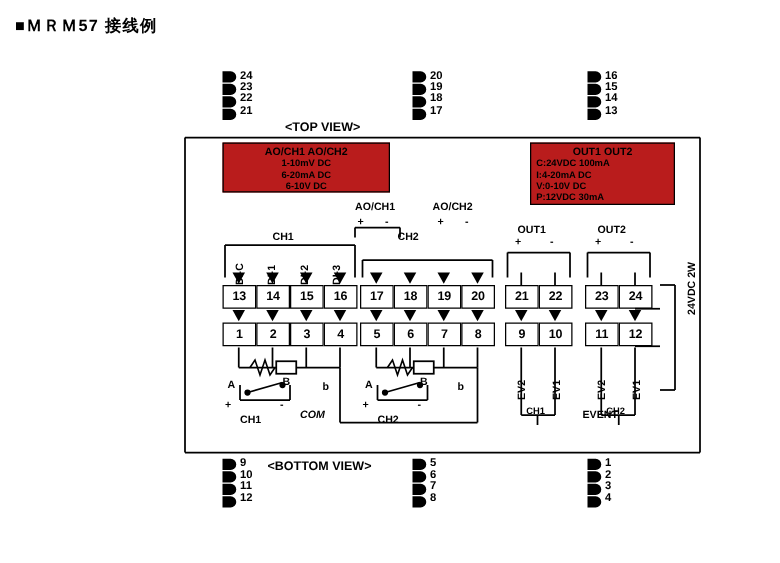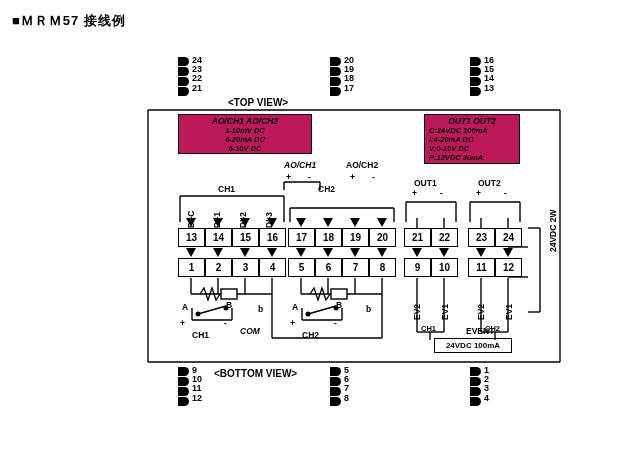--- a/index.html
+++ b/index.html
@@ -35,23 +35,23 @@
   .viewlabel{
     position:absolute;font-size:10px;font-weight:bold;
   }
   .tbox{
     position:absolute;border:1.4px solid #000;background:#fff;
     box-sizing:border-box;
     font-size:10px;font-weight:bold;
     display:flex;align-items:center;justify-content:center;
   }
   .legend{
-    position:absolute;border:1.5px solid #000;background:#be185d;
+    position:absolute;border:1.5px solid #000;background:#b91c1c;
     box-sizing:border-box;font-size:7.5px;font-weight:bold;
-    line-height:9px;padding:2px 4px;font-style:italic;
+    line-height:9px;padding:2px 4px;
   }
   .lbl{
     position:absolute;font-size:8.5px;font-weight:bold;white-space:nowrap;
   }
   .lbl-s{
     position:absolute;font-size:7.5px;font-weight:bold;white-space:nowrap;
   }
   .vlbl{
     position:absolute;font-size:8.5px;font-weight:bold;white-space:nowrap;
     transform:rotate(-90deg);transform-origin:left top;
@@ -130,32 +130,31 @@
     </div>
   </div>
 
   <div class="legend" style="left:178px;top:82px;width:134px;height:40px;text-align:center;">
     <div style="font-size:8.5px;">AO/CH1  AO/CH2</div>
     <div>1-10mV DC</div>
     <div>6-20mA DC</div>
     <div>6-10V DC</div>
   </div>
 
-  <div class="legend" style="left:424px;top:82px;width:96px;height:50px;">
+  <div class="legend" style="left:424px;top:82px;width:116px;height:50px;">
     <div style="font-size:8.5px;text-align:center;">OUT1  OUT2</div>
     <div>C:24VDC 100mA</div>
     <div>I:4-20mA DC</div>
     <div>V:0-10V DC</div>
     <div>P:12VDC 30mA</div>
   </div>
 
   <div class="lbl" style="left:466px;top:294px;">EVENT</div>
-  <div class="tbox" style="left:434px;top:306px;width:78px;height:15px;font-size:8px;">24VDC 100mA</div>
-
-  <div class="lbl" style="left:284px;top:128px;font-style:italic;">AO/CH1</div>
+
+  <div class="lbl" style="left:284px;top:128px;">AO/CH1</div>
   <div class="lbl" style="left:346px;top:128px;">AO/CH2</div>
   <div class="lbl" style="left:218px;top:152px;">CH1</div>
   <div class="lbl" style="left:318px;top:152px;">CH2</div>
   <div class="lbl" style="left:414px;top:146px;">OUT1</div>
   <div class="lbl" style="left:478px;top:146px;">OUT2</div>
   <div class="lbl" style="left:240px;top:294px;font-style:italic;">COM</div>
   <div class="vlbl" style="left:548px;top:220px;">24VDC 2W</div>
 
   <div class="lbl" style="left:286px;top:140px;">+</div>
   <div class="lbl" style="left:308px;top:140px;">-</div>

